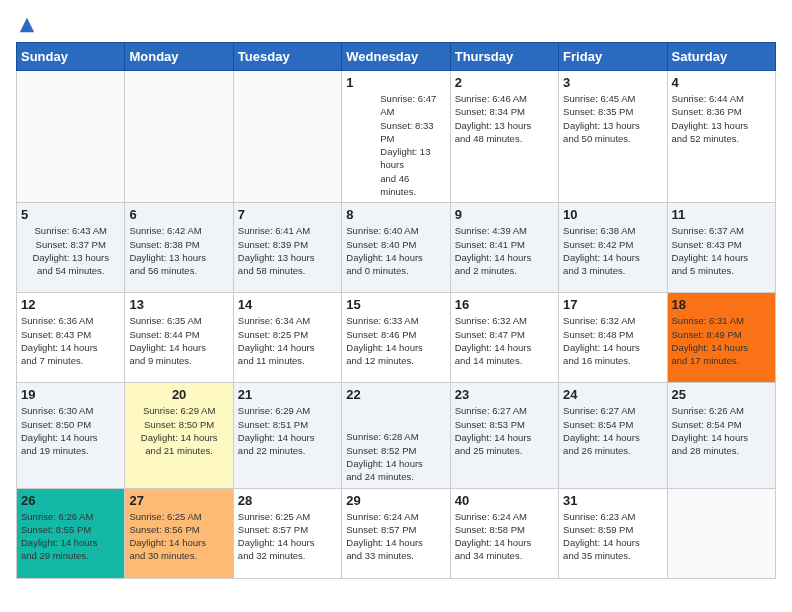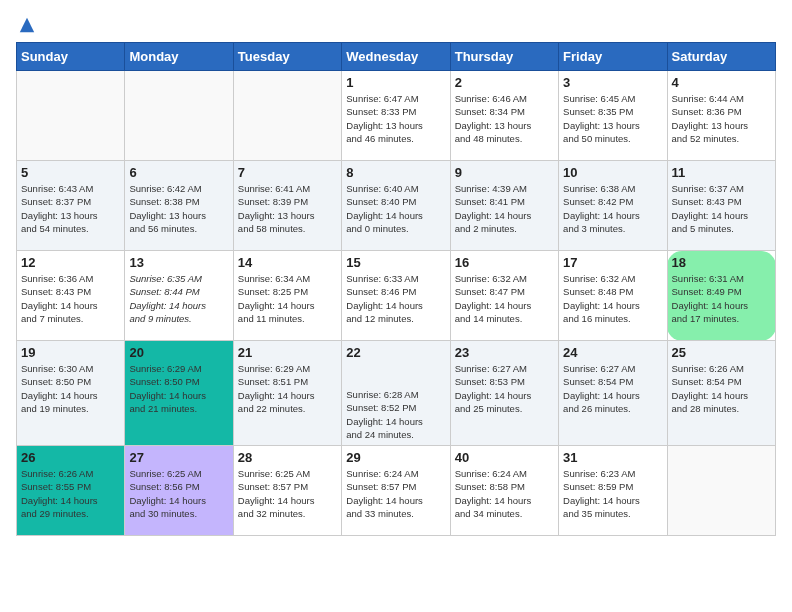--- a/index.html
+++ b/index.html
@@ -122,21 +122,21 @@
         <th>Saturday</th>
       </tr>
   </thead>
   <tbody id="calendar-body">
   <tr>
         <td class="empty-cell" style="background: rgb(249, 249, 249);"></td>
         <td class="empty-cell" style="background: rgb(249, 249, 249);"></td>
         <td class="empty-cell" style="background: rgb(249, 249, 249);"></td>
         <td style="background: rgb(255, 255, 255);">
           <div class="day-num">1</div>
-          <div class="day-info" style="white-space: pre-line;">Sunrise: 6:47 AM
+          <div class="day-info" style="white-space: pre-line; margin-left: 34px;">Sunrise: 6:47 AM
 Sunset: 8:33 PM
 Daylight: 13 hours
 and 46 minutes.</div>
         </td>
         <td style="background: rgb(255, 255, 255);">
           <div class="day-num">2</div>
           <div class="day-info" style="white-space: pre-line;">Sunrise: 6:46 AM
 Sunset: 8:34 PM
 Daylight: 13 hours
 and 48 minutes.</div>
@@ -152,21 +152,21 @@
           <div class="day-num">4</div>
           <div class="day-info" style="white-space: pre-line;">Sunrise: 6:44 AM
 Sunset: 8:36 PM
 Daylight: 13 hours
 and 52 minutes.</div>
         </td>
       </tr>
       <tr>
         <td style="background: rgb(240, 244, 248);">
           <div class="day-num">5</div>
-          <div class="day-info" style="white-space: pre-line;">Sunrise: 6:43 AM
+          <div class="day-info" style="white-space: pre-line; text-align: center;">Sunrise: 6:43 AM
 Sunset: 8:37 PM
 Daylight: 13 hours
 and 54 minutes.</div>
         </td>
         <td style="background: rgb(240, 244, 248);">
           <div class="day-num">6</div>
           <div class="day-info" style="white-space: pre-line;">Sunrise: 6:42 AM
 Sunset: 8:38 PM
 Daylight: 13 hours
 and 56 minutes.</div>
@@ -210,21 +210,21 @@
       <tr>
         <td style="background: rgb(255, 255, 255);">
           <div class="day-num">12</div>
           <div class="day-info" style="white-space: pre-line;">Sunrise: 6:36 AM
 Sunset: 8:43 PM
 Daylight: 14 hours
 and 7 minutes.</div>
         </td>
         <td style="background: rgb(255, 255, 255);">
           <div class="day-num">13</div>
-          <div class="day-info" style="white-space: pre-line; font-style: italic;">Sunrise: 6:35 AM
+          <div class="day-info" style="white-space: pre-line;">Sunrise: 6:35 AM
 Sunset: 8:44 PM
 Daylight: 14 hours
 and 9 minutes.</div>
         </td>
         <td style="background: rgb(255, 255, 255);">
           <div class="day-num">14</div>
           <div class="day-info" style="white-space: pre-line;">Sunrise: 6:34 AM
 Sunset: 8:25 PM
 Daylight: 14 hours
 and 11 minutes.</div>
@@ -243,37 +243,37 @@
 Daylight: 14 hours
 and 14 minutes.</div>
         </td>
         <td style="background: rgb(255, 255, 255);">
           <div class="day-num">17</div>
           <div class="day-info" style="white-space: pre-line;">Sunrise: 6:32 AM
 Sunset: 8:48 PM
 Daylight: 14 hours
 and 16 minutes.</div>
         </td>
-        <td style="background: #86efac; border-radius: 15px;">
+        <td style="background: #f97316;">
           <div class="day-num">18</div>
           <div class="day-info" style="white-space: pre-line;">Sunrise: 6:31 AM
 Sunset: 8:49 PM
 Daylight: 14 hours
 and 17 minutes.</div>
         </td>
       </tr>
       <tr>
         <td style="background: rgb(240, 244, 248);">
           <div class="day-num">19</div>
           <div class="day-info" style="white-space: pre-line;">Sunrise: 6:30 AM
 Sunset: 8:50 PM
 Daylight: 14 hours
 and 19 minutes.</div>
         </td>
-        <td style="background: #14b8a6;">
+        <td style="background: #fef9c3; text-align: center;">
           <div class="day-num">20</div>
           <div class="day-info" style="white-space: pre-line;">Sunrise: 6:29 AM
 Sunset: 8:50 PM
 Daylight: 14 hours
 and 21 minutes.</div>
         </td>
         <td style="background: rgb(240, 244, 248);">
           <div class="day-num">21</div>
           <div class="day-info" style="white-space: pre-line;">Sunrise: 6:29 AM
 Sunset: 8:51 PM
@@ -310,21 +310,21 @@
         </td>
       </tr>
       <tr>
         <td style="background: #14b8a6;">
           <div class="day-num">26</div>
           <div class="day-info" style="white-space: pre-line;">Sunrise: 6:26 AM
 Sunset: 8:55 PM
 Daylight: 14 hours
 and 29 minutes.</div>
         </td>
-        <td style="background: #c4b5fd;">
+        <td style="background: #fdba74;">
           <div class="day-num">27</div>
           <div class="day-info" style="white-space: pre-line;">Sunrise: 6:25 AM
 Sunset: 8:56 PM
 Daylight: 14 hours
 and 30 minutes.</div>
         </td>
         <td style="background: rgb(255, 255, 255);">
           <div class="day-num">28</div>
           <div class="day-info" style="white-space: pre-line;">Sunrise: 6:25 AM
 Sunset: 8:57 PM

